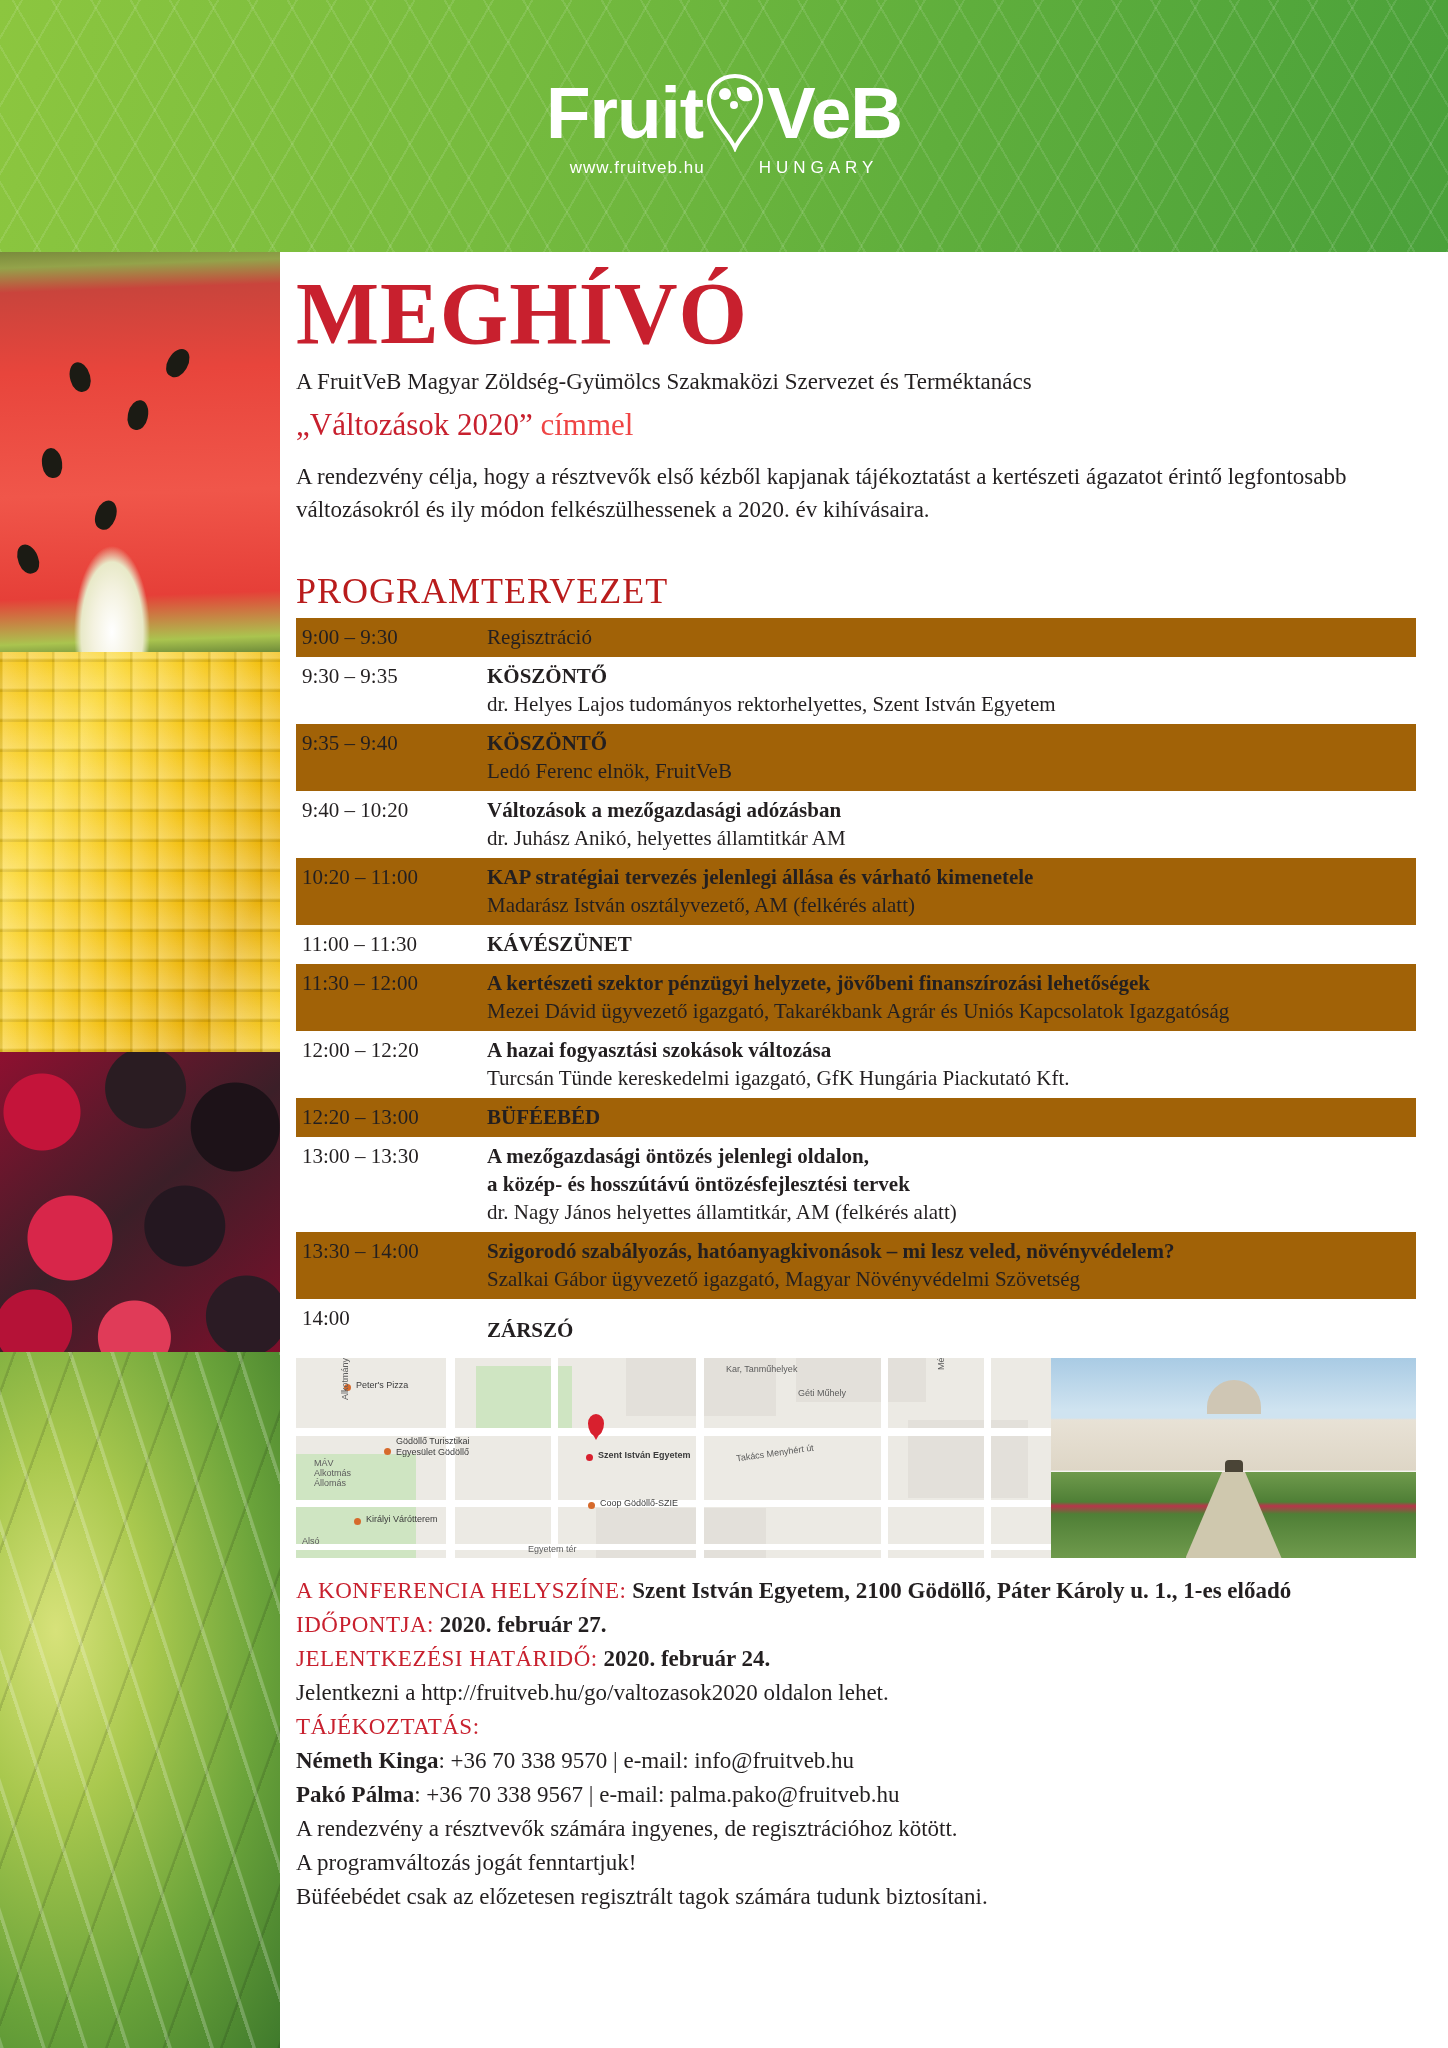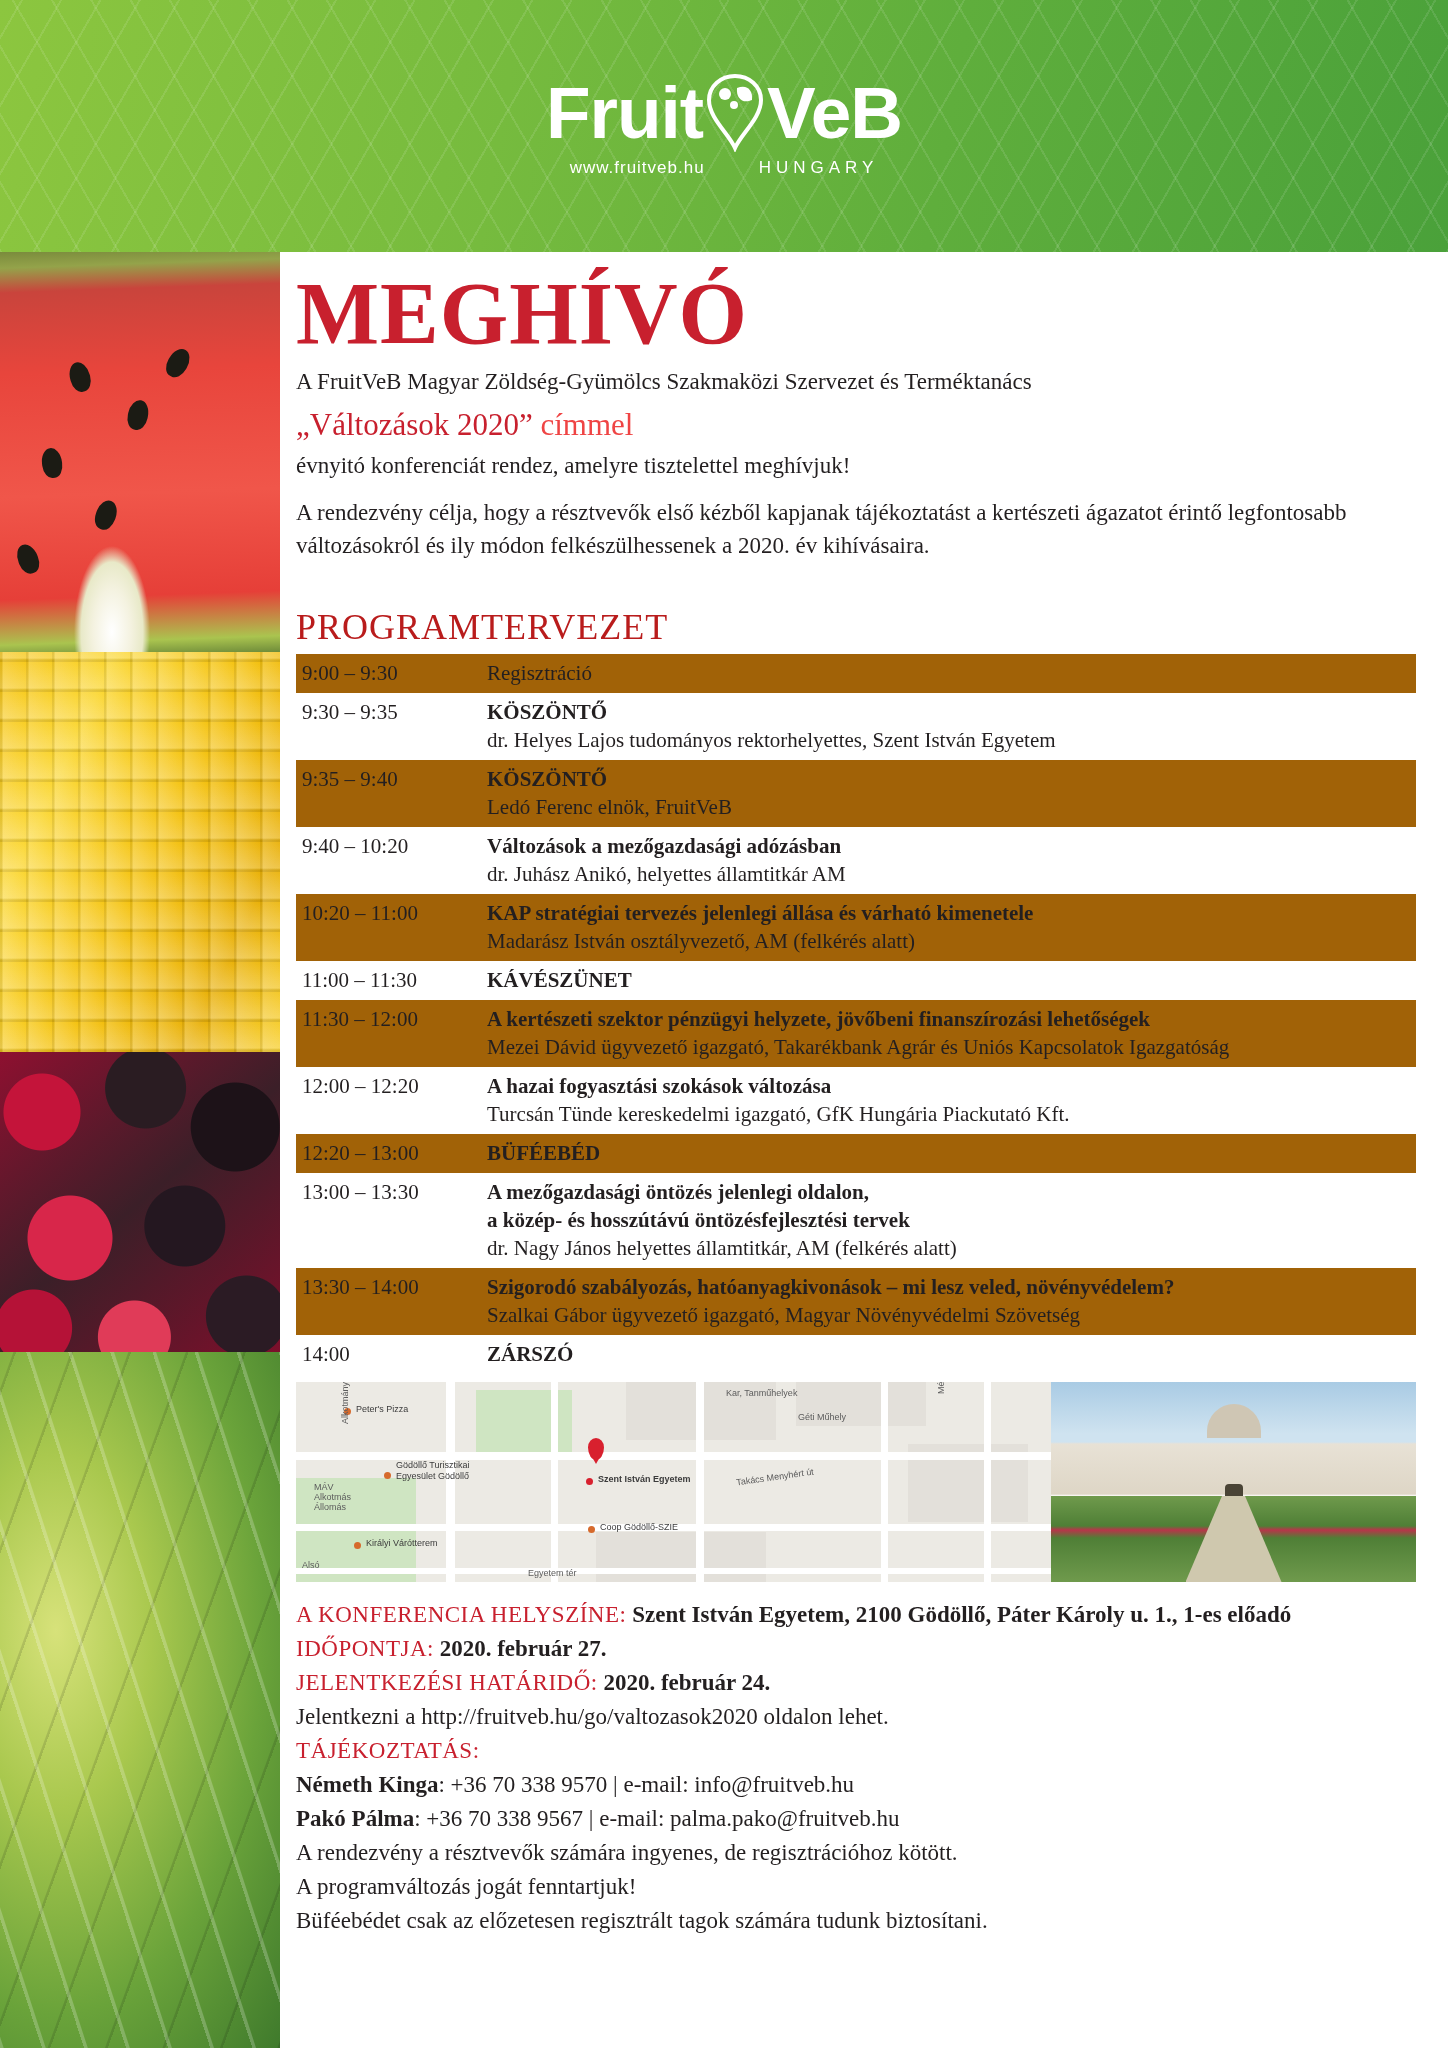--- a/index.html
+++ b/index.html
@@ -348,21 +348,20 @@
 
   <h1 class="title-meghivo">MEGHÍVÓ</h1>
 
   <div class="lead-line">A FruitVeB Magyar Zöldség-Gyümölcs Szakmaközi Szervezet és Terméktanács</div>
 
   <div class="sub-red">
     <span>„Változások 2020”</span>
     <span class="black">címmel</span>
   </div>
 
-  <div class="lead-line">évnyitó konferenciát rendez, amelyre tisztelettel meghívjuk!</div>
 
   <p class="body-par">A rendezvény célja, hogy a résztvevők első kézből kapjanak tájékoztatást a kertészeti ágazatot érintő legfontosabb változásokról és ily módon felkészülhessenek a 2020. év kihívásaira.</p>
 
   <h2 class="section-title">PROGRAMTERVEZET</h2>
 
   <table class="program">
     <tbody>
         <tr class="alt">
           <td class="time">9:00 – 9:30</td>
           <td>
@@ -434,21 +433,21 @@
         <tr class="alt">
           <td class="time">13:30 – 14:00</td>
           <td>
             <div class="prog-title" style="white-space: pre-line;">Szigorodó szabályozás, hatóanyagkivonások – mi lesz veled, növényvédelem?</div>
             <div class="prog-speaker">Szalkai Gábor ügyvezető igazgató, Magyar Növényvédelmi Szövetség</div>
           </td>
         </tr>
         <tr class="plain">
           <td class="time">14:00</td>
           <td>
-            <div class="prog-title" style="white-space: pre-line;">ZÁRSZÓ</div>
+            <div class="prog-title" style="white-space: pre-line; margin-top: 12px;">ZÁRSZÓ</div>
           </td>
         </tr>
       </tbody>
   </table>
 
   <div class="media-row">
     <div class="map">
       <div class="park" style="left:0; top:96px; width:120px; height:104px;"></div>
       <div class="park" style="left:180px; top:8px; width:96px; height:62px;"></div>
       <div class="block" style="left:330px; top:0; width:150px; height:58px;"></div>

